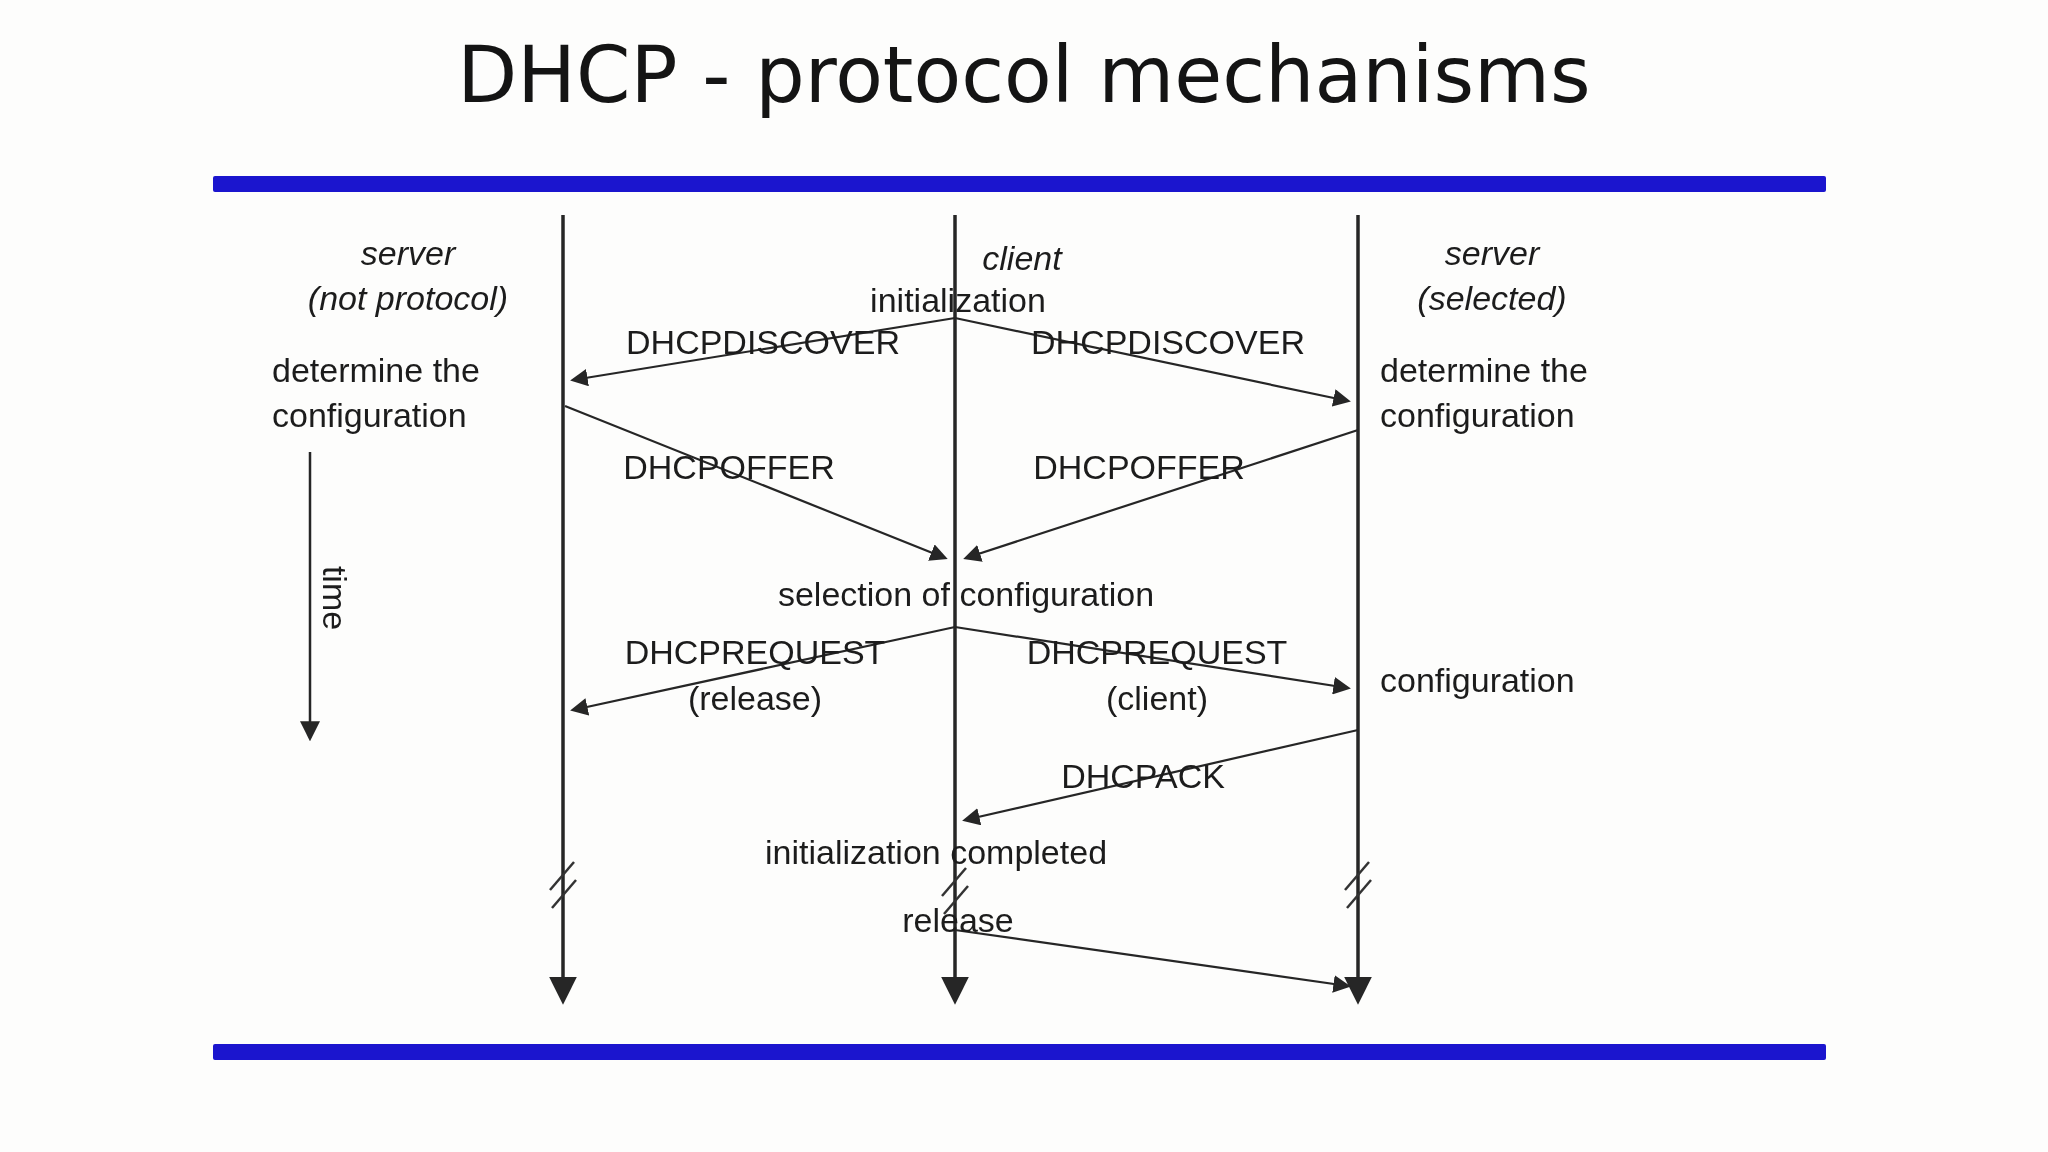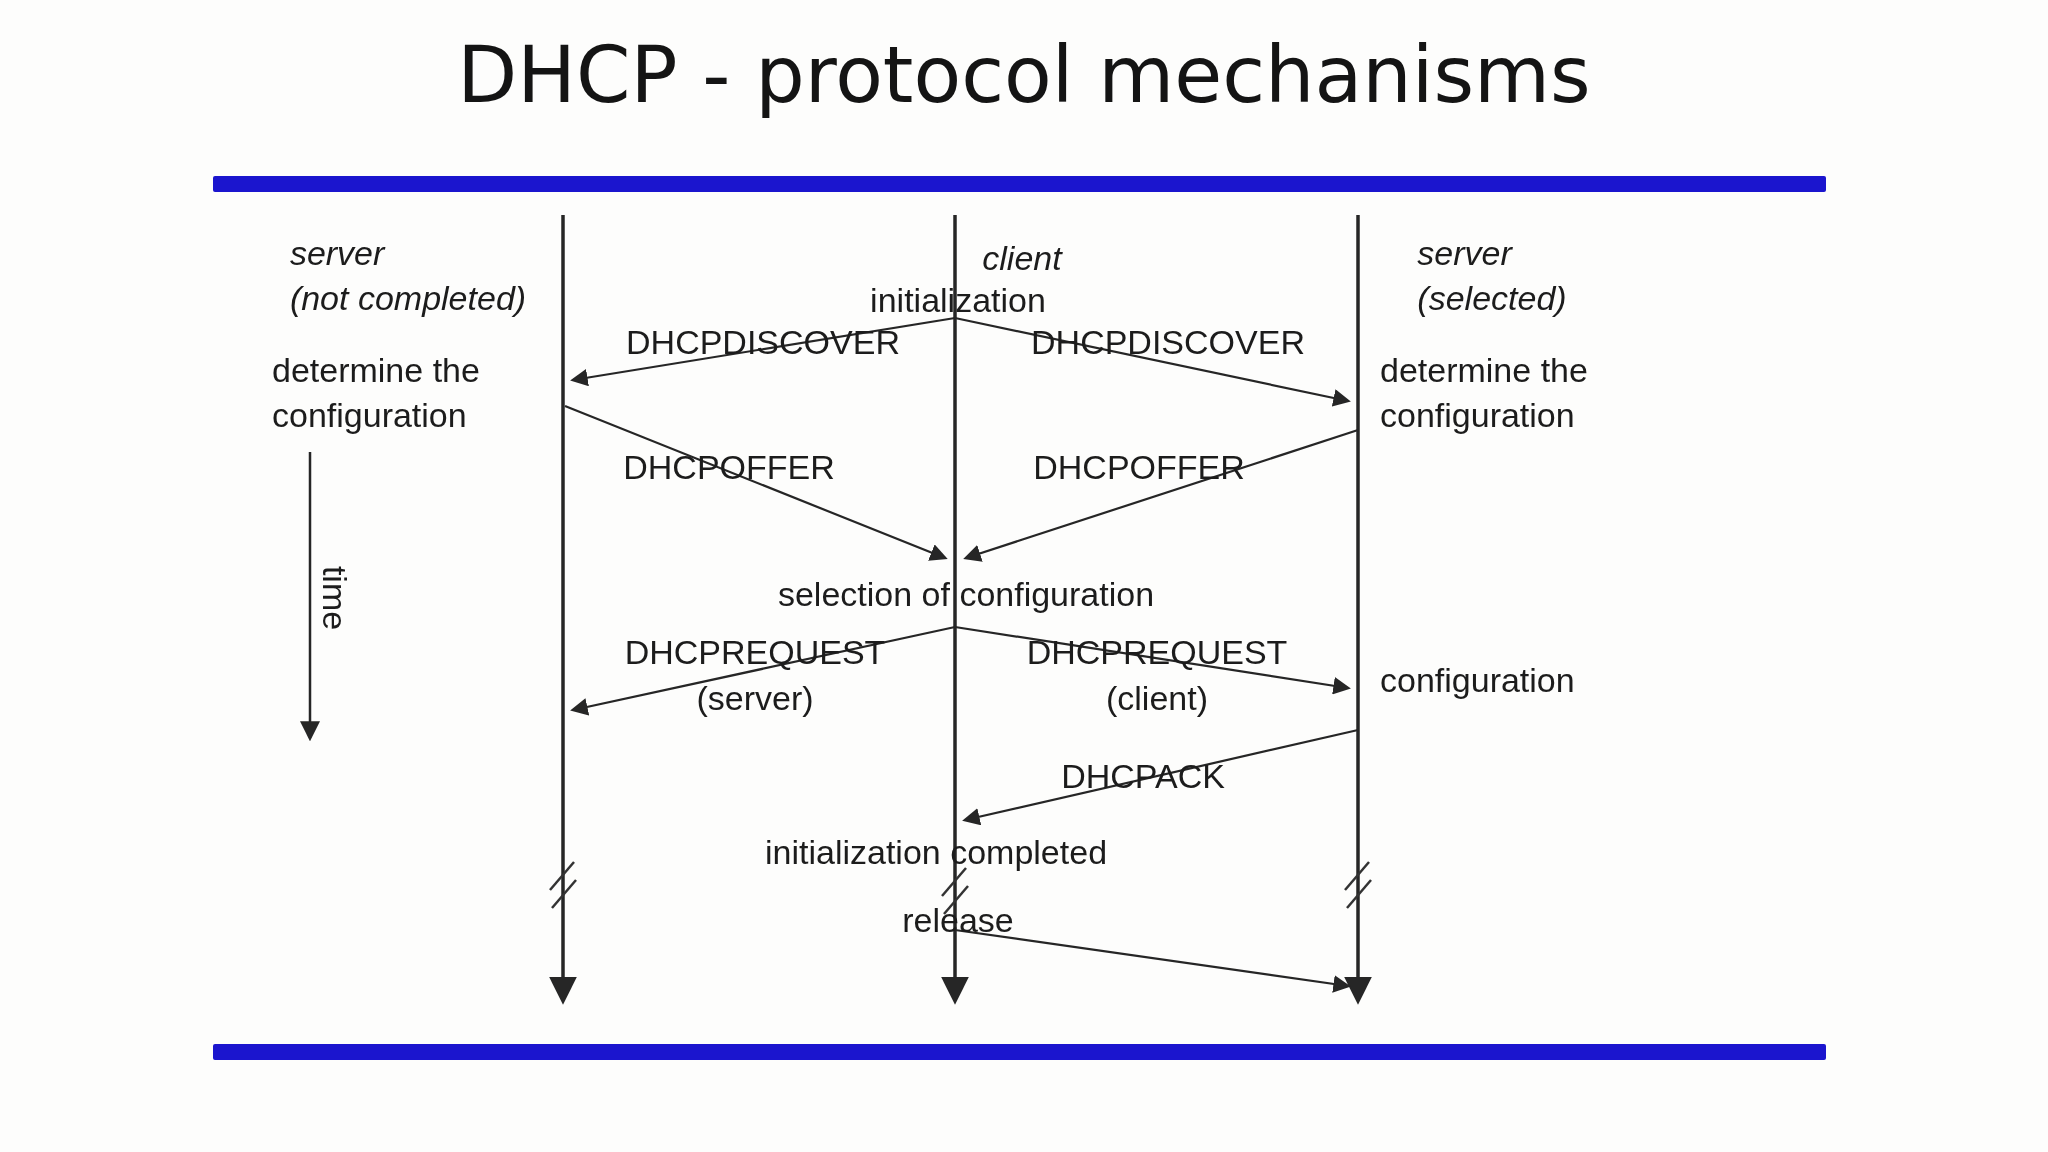--- a/index.html
+++ b/index.html
@@ -12,21 +12,21 @@
     font-size:78px;letter-spacing:0px;color:#141414;white-space:nowrap;
     font-family:"DejaVu Sans","Liberation Sans",sans-serif;
   }
   .bar{position:absolute;left:213px;width:1613px;height:16px;background:#1b15ce;border-radius:2px;}
   .bar.top{top:176px;}
   .bar.bottom{top:1044px;}
   svg.wires{position:absolute;left:0;top:0;}
   .lbl{
     position:absolute;font-size:34px;line-height:45px;white-space:nowrap;
   }
-  .center{transform:translate(-50%,-50%);text-align:left;}
+  .center{transform:translate(-50%,-50%);text-align:center;}
   .italic{font-style:italic;}
   .stack span{display:block;}
   .time-label{
     position:absolute;left:334px;top:598px;font-size:34px;
     transform:translate(-50%,-50%) rotate(90deg);white-space:nowrap;
   }
 </style>
 </head>
 <body>
 
@@ -68,21 +68,21 @@
       <line x1="944" y1="914" x2="968" y2="886"></line>
     </g>
     <g stroke="#333333" stroke-width="2.5">
       <line x1="1345" y1="890" x2="1369" y2="862"></line>
       <line x1="1347" y1="908" x2="1371" y2="880"></line>
     </g>
   </svg>
 
   <div class="lbl center italic stack" style="left:408px;top:276px">
     <span>server</span>
-    <span>(not completed)</span>
+    <span>(not protocol)</span>
   </div>
   <div class="lbl center italic" style="left:1022px;top:258px">client</div>
   <div class="lbl center italic stack" style="left:1492px;top:276px">
     <span>server</span>
     <span>(selected)</span>
   </div>
 
   <div class="lbl center" style="left:958px;top:300px">initialization</div>
   <div class="lbl center" style="left:936px;top:852px">initialization completed</div>
   <div class="lbl center" style="left:966px;top:594px">selection of configuration</div>
@@ -99,20 +99,20 @@
   </div>
   <div class="lbl stack" style="left:1380px;top:658px">
     <span>configuration</span>
   </div>
 
   <div class="lbl center" style="left:763px;top:342px">DHCPDISCOVER</div>
   <div class="lbl center" style="left:1168px;top:342px">DHCPDISCOVER</div>
   <div class="lbl center" style="left:729px;top:467px">DHCPOFFER</div>
   <div class="lbl center" style="left:1139px;top:467px">DHCPOFFER</div>
   <div class="lbl center" style="left:755px;top:652px">DHCPREQUEST</div>
-  <div class="lbl center" style="left:755px;top:698px">(server)</div>
+  <div class="lbl center" style="left:755px;top:698px">(release)</div>
   <div class="lbl center" style="left:1157px;top:652px">DHCPREQUEST</div>
   <div class="lbl center" style="left:1157px;top:698px">(client)</div>
   <div class="lbl center" style="left:1143px;top:776px">DHCPACK</div>
 
   <div class="time-label">time</div>
 
 </div>
 
 </body></html>

